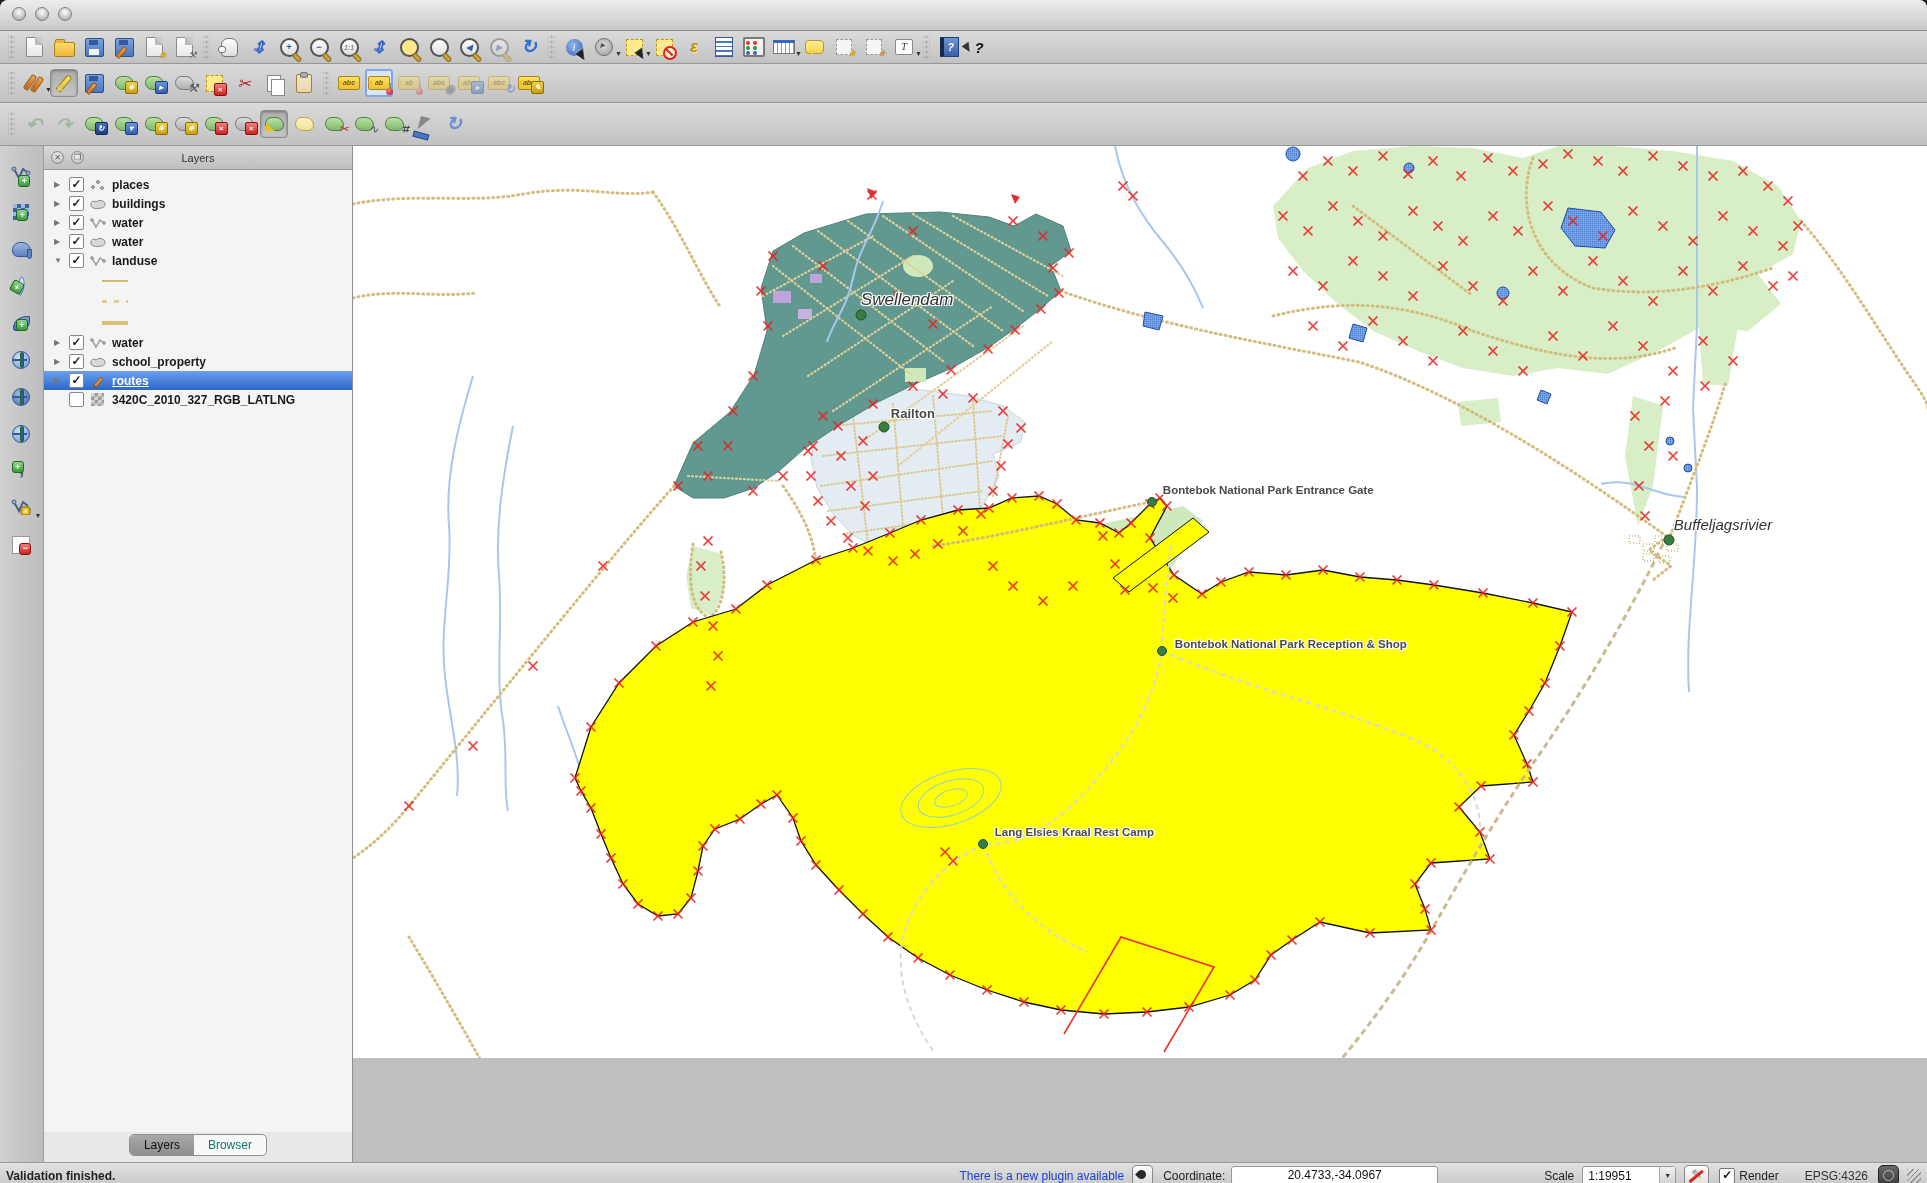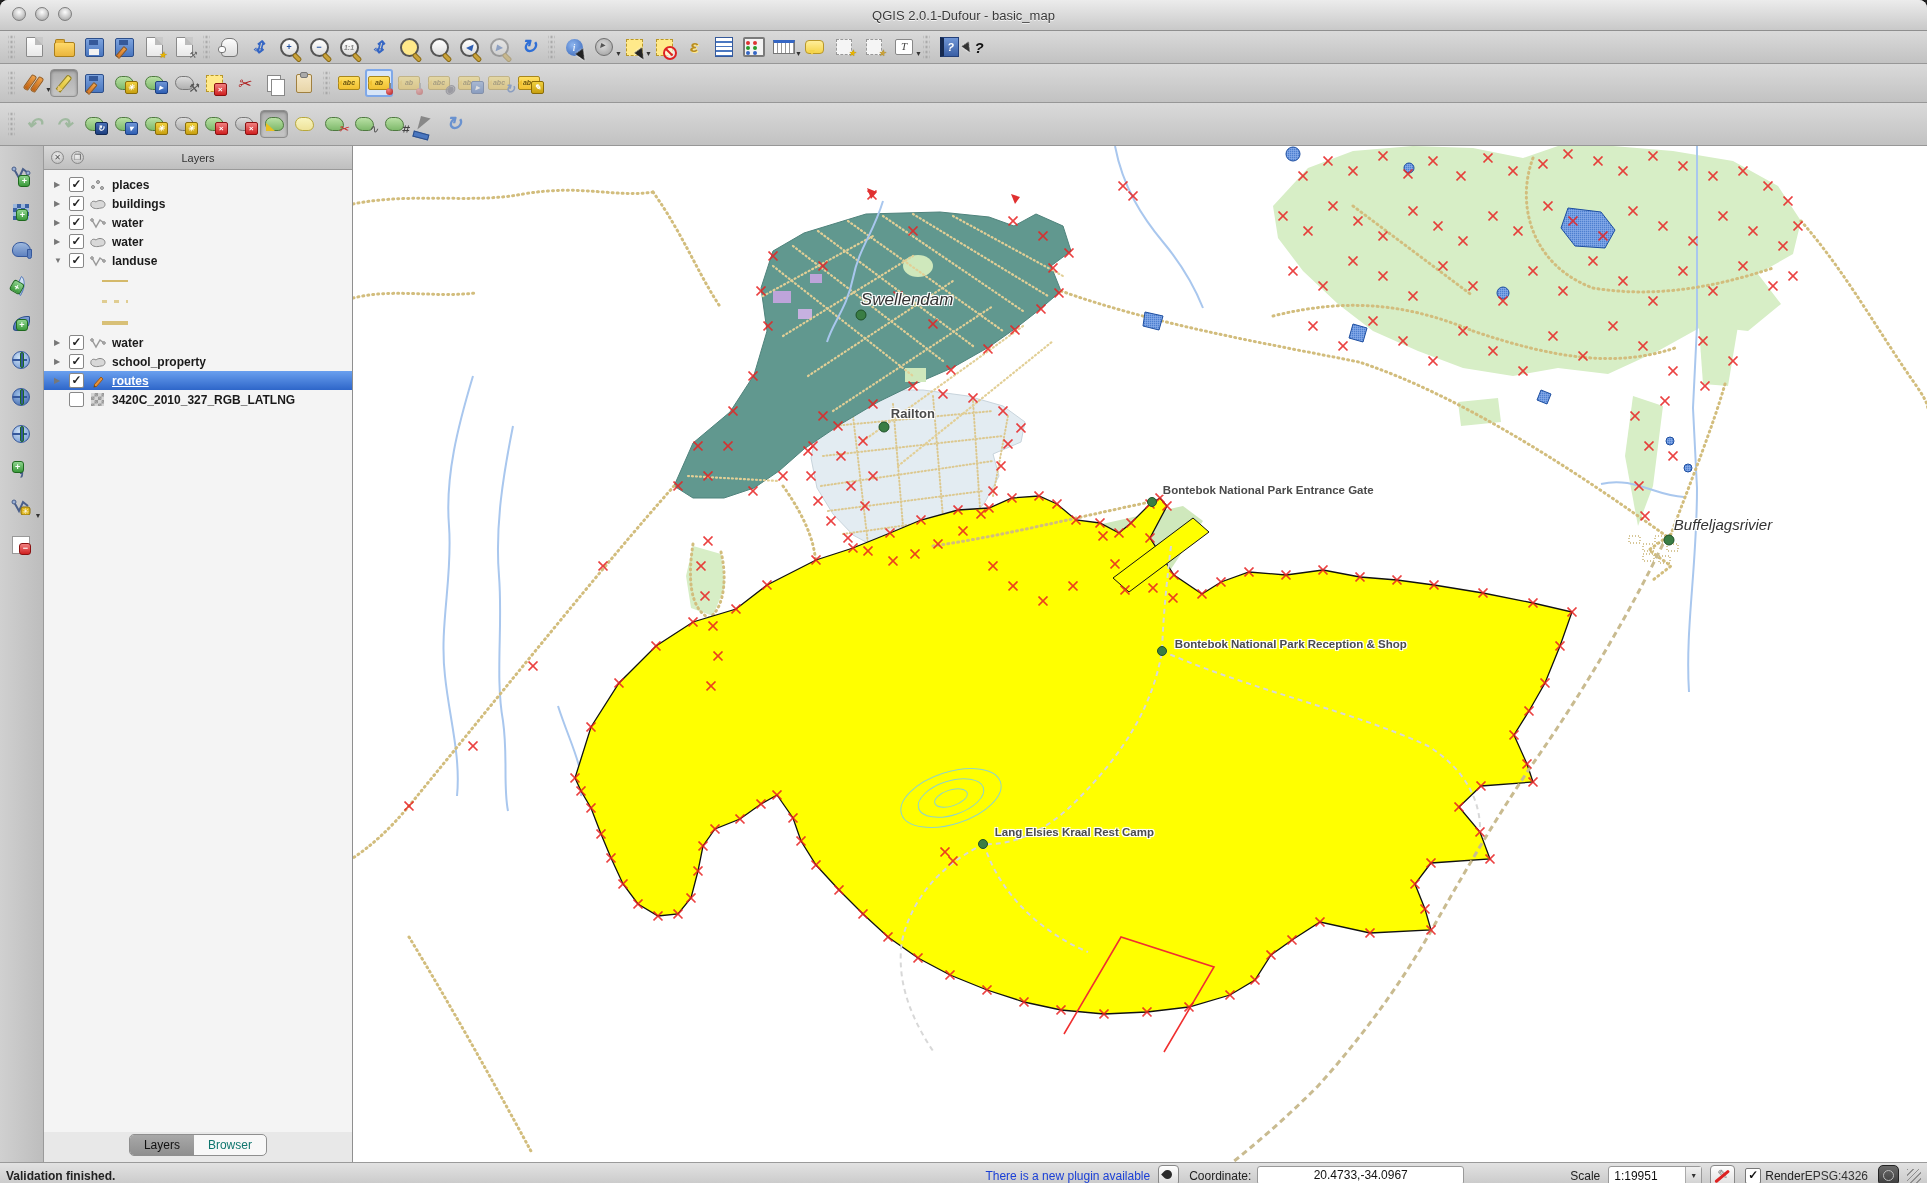--- a/index.html
+++ b/index.html
@@ -122,21 +122,21 @@
   .srow{height:21px;display:flex;align-items:center;padding-left:58px;}
   .sym{display:block;}
   .sym-solid{width:26px;height:2px;background:#d4b96a;}
   .sym-dash{width:26px;height:3px;background:repeating-linear-gradient(90deg,#e0cd92 0 5px,transparent 5px 12px);}
   .sym-thick{width:26px;height:4px;background:#d8c077;}
   .panel-tabs{height:26px;display:flex;align-items:center;justify-content:center;background:#e8e8e8;padding-bottom:4px;}
   .seg{display:flex;border:1px solid #8f8f8f;border-radius:5px;overflow:hidden;background:#f8f8f8;}
   .seg .tab{padding:3px 14px;font-size:12px;color:#0f766e;}
   .seg .tab.active{background:linear-gradient(#a8a8a8,#8f8f8f);color:#111;}
   
-  .map-canvas{position:relative;width:1575px;height:1016px;background:#fff;overflow:hidden;}
+  .map-canvas{position:relative;width:1575px;height:912px;background:#fff;overflow:hidden;}
   .map-canvas svg{position:absolute;left:0;top:0;}
   .map-label{position:absolute;color:#3c3c3c;text-shadow:-1px -1px 0 #fff,1px -1px 0 #fff,-1px 1px 0 #fff,1px 1px 0 #fff,0 0 3px #fff;white-space:nowrap;}
   .ml-town{font-size:17px;font-style:italic;color:#333;}
   .ml-place{font-size:11.5px;font-weight:bold;color:#4a4a4a;}
   .ml-swellendam{left:508px;top:144px;}
   .ml-railton{left:538px;top:260px;font-size:13px;}
   .ml-entrance{left:810px;top:338px;}
   .ml-reception{left:822px;top:492px;}
   .ml-restcamp{left:642px;top:680px;}
   .ml-buffel{left:1321px;top:370px;font-size:15px;}
@@ -149,38 +149,37 @@
   .sb-plug::after{content:"";position:absolute;left:4px;top:4px;width:9px;height:9px;background:#2a2a2a;border-radius:50% 50% 50% 0;transform:rotate(45deg);}
   .sb-label{margin-right:6px;}
   .sb-input{width:205px;height:17px;background:#fff;border:1px solid #999;border-radius:3px;text-align:center;font-size:12px;line-height:17px;color:#111;margin-right:6px;}
   .sb-scale{margin-left:100px;margin-right:8px;}
   .sb-combo{width:92px;height:18px;background:#fff;border:1px solid #999;border-radius:3px;display:flex;align-items:center;margin-right:8px;}
   .sb-combo .val{flex:1;padding-left:5px;font-size:12px;color:#111;}
   .sb-combo .dd{width:15px;height:100%;background:linear-gradient(#f0f0f0,#d0d0d0);border-left:1px solid #aaa;font-size:7px;text-align:center;line-height:18px;color:#333;}
   .sb-stop{width:23px;height:20px;border:1px solid #888;border-radius:4px;background:linear-gradient(#fff,#ddd);position:relative;margin-right:10px;font-size:13px;color:#777;text-align:center;line-height:18px;}
   .sb-stop::after{content:"";position:absolute;left:2px;top:9px;width:18px;height:2.5px;background:#d22;transform:rotate(-40deg);border-radius:2px;}
   .sb-cb{width:14px;height:14px;background:#fff;border:1px solid #777;border-radius:2px;font-size:12px;font-weight:bold;line-height:13px;text-align:center;color:#111;margin-right:4px;}
-  .sb-render{margin-right:0;}
+  .sb-render{margin-right:26px;}
   .sb-epsg{color:#333;margin-right:10px;}
   .sb-crs{width:19px;height:19px;border-radius:5px;background:linear-gradient(#6a6a6a,#3a3a3a);border:1px solid #222;position:relative;margin-right:8px;}
   .sb-crs::after{content:"";position:absolute;left:4px;top:4px;width:9px;height:9px;border:1.5px solid #bbb;border-radius:50%;}
   .sb-grip{width:14px;height:14px;background:repeating-linear-gradient(135deg,#8f8f8f 0 1px,transparent 1px 4px);}
 </style>
 </head>
 <body>
 
 <div class="window">
 
   <div class="titlebar">
     <div class="traffic">
       <span class="tl"></span>
       <span class="tl"></span>
       <span class="tl"></span>
     </div>
-    <div class="title">QGIS 2.0.1-Dufour - basic_map</div>
   </div>
 
   <div class="toolbar row1">
     <span class="tsep"></span>
     <div class="tb">
         <i class="ic ic-page"></i>
       </div>
     <div class="tb">
         <i class="ic ic-folder"></i>
       </div>

